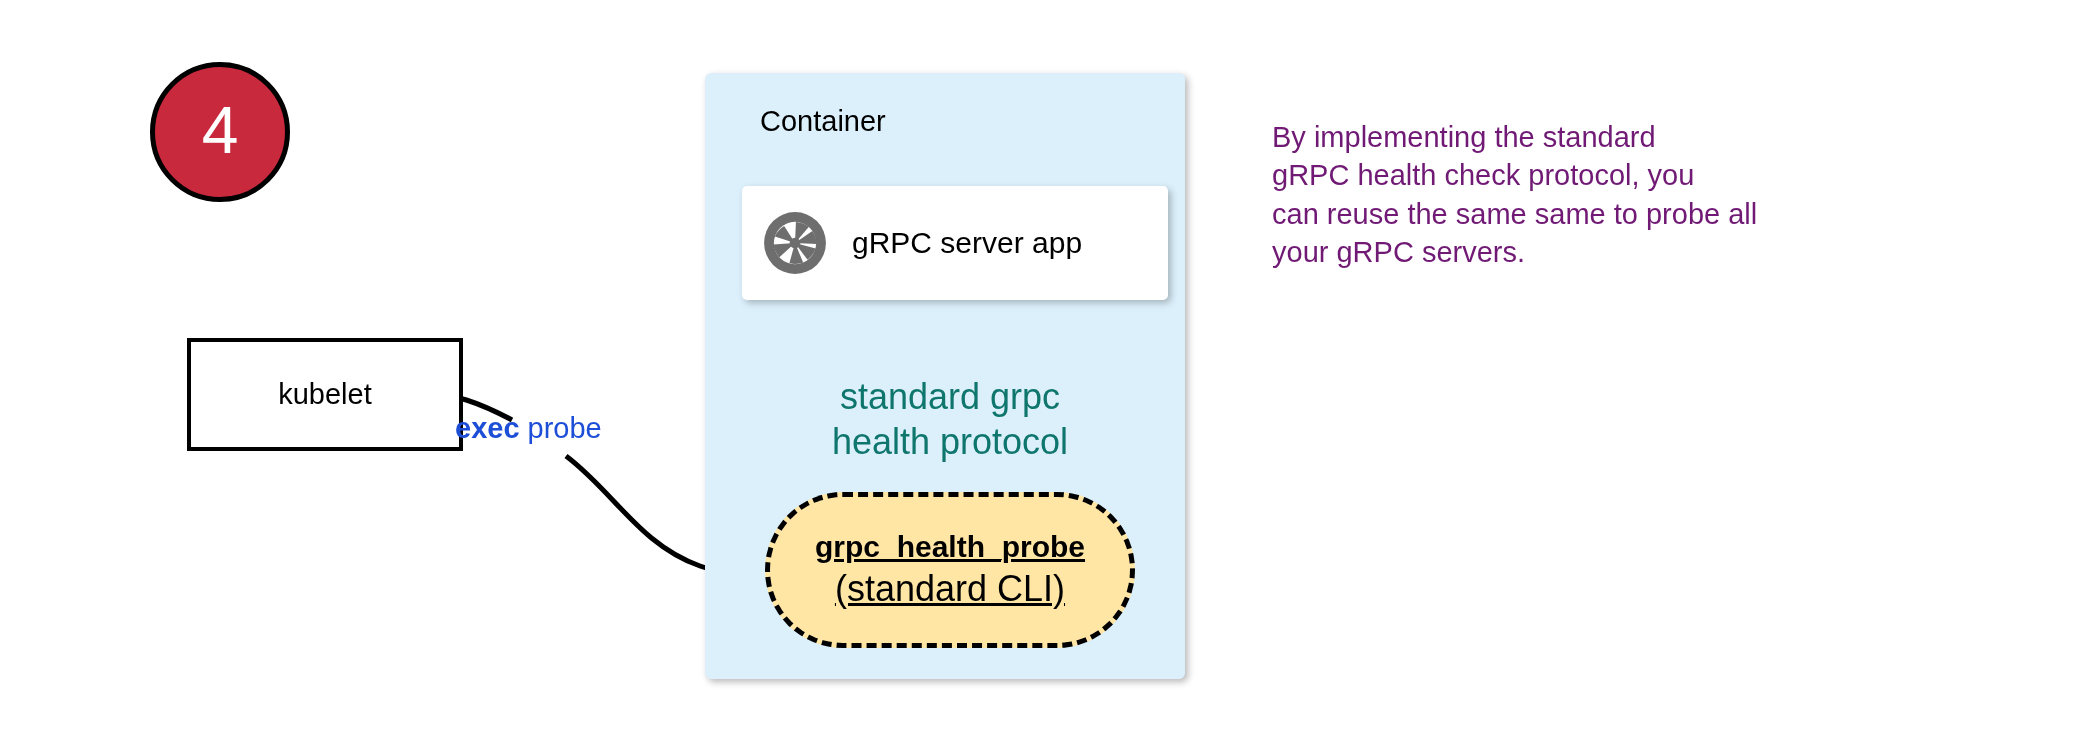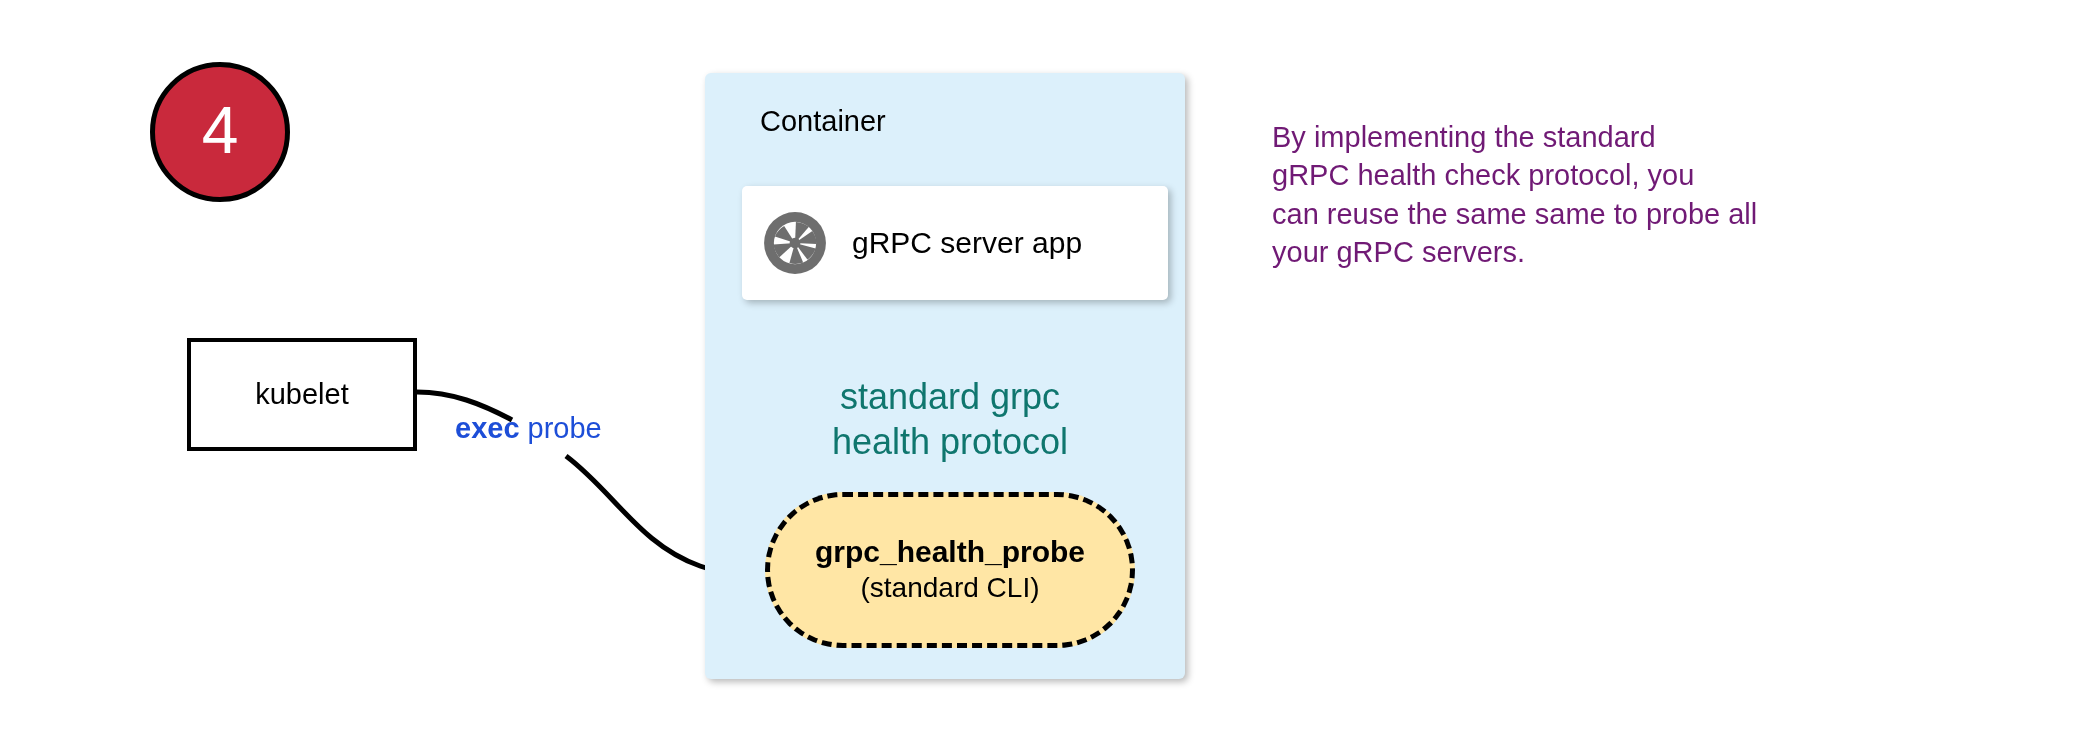--- a/index.html
+++ b/index.html
@@ -46,21 +46,21 @@
     font-weight: 400;
     letter-spacing: 0px;
     transform: translateY(-2px);
   }
 
   
   .kubelet-box {
     position: absolute;
     left: 187px;
     top: 338px;
-    width: 230px;
+    width: 276px;
     height: 113px;
     background: #ffffff;
     border: 4px solid #000000;
     box-sizing: border-box;
     display: flex;
     align-items: center;
     justify-content: center;
   }
   .kubelet-label {
     font-size: 29px;
@@ -121,29 +121,30 @@
     width: 370px;
     height: 156px;
     background: #ffe6a5;
     border: 5px dashed #000000;
     border-radius: 78px;
     box-sizing: border-box;
     display: flex;
     flex-direction: column;
     align-items: center;
     justify-content: center;
+    text-decoration: underline;
   }
   .probe-title {
     font-size: 30px;
     font-weight: bold;
     color: #000000;
     line-height: 1.15;
   }
   .probe-subtitle {
-    font-size: 28px;
+    font-size: 36px;
     color: #000000;
     line-height: 1.2;
     margin-top: 2px;
   }
 
   
   .protocol-label {
     position: absolute;
     left: 830px;
     top: 374px;

